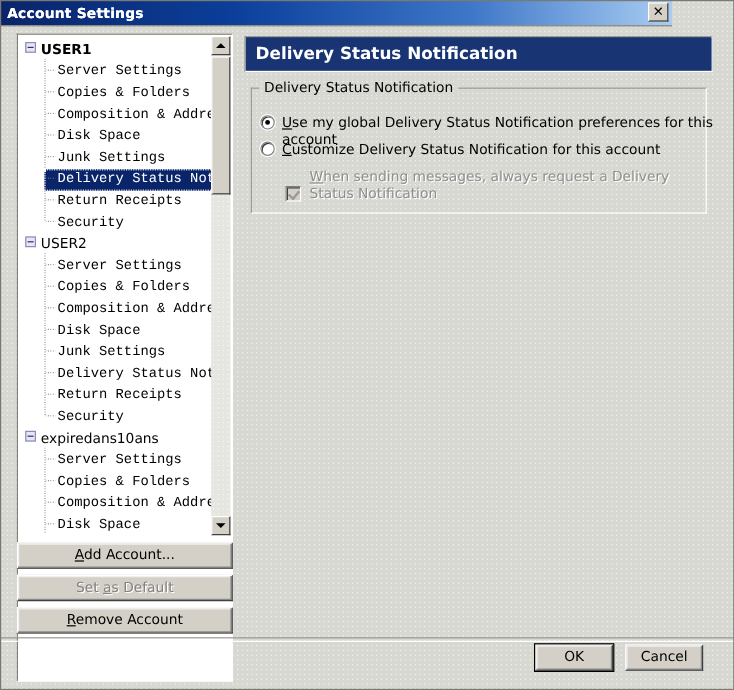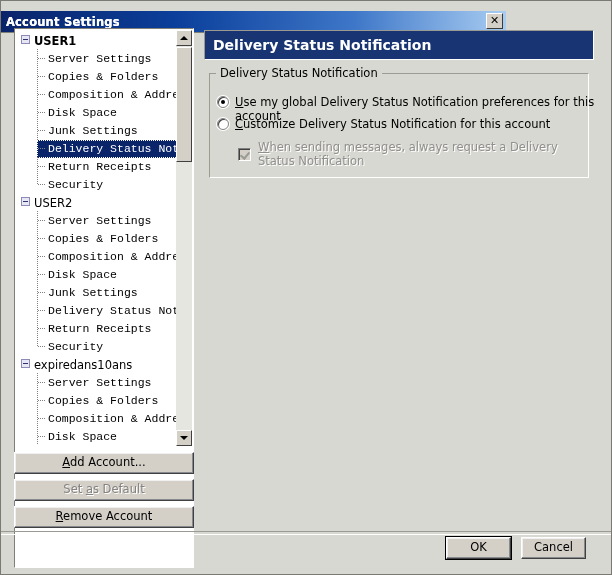--- a/index.html
+++ b/index.html
@@ -24,27 +24,26 @@
     background-image:
       radial-gradient(#ffffff 0.6px, transparent 0.7px);
     background-size: 4px 4px;
     background-position: 0 0;
   }
 
   
   #titlebar {
     position: absolute;
     left: 0; top: 0;
-    width: 506px;
+    width: 560px;
     height: 21px;
     background: linear-gradient(to right, #0a246a 0%, #0b3f9b 35%, #3e77c8 70%, #a9cdf2 100%);
     display: flex;
     align-items: center;
     border-bottom: 1px solid #7f7f76;
-    margin-top: 11px;
   }
   #titlebar .title-text {
     color: #ffffff;
     font-weight: bold;
     font-size: 11.5px;
     margin-left: 6px;
     letter-spacing: 0.2px;
     text-shadow: 0 0 0 #fff;
   }
   #close-btn {
@@ -329,21 +328,21 @@
     background: #000000;
   }
   #radio-global   { left: 217px; top: 95px; }
   #radio-custom   { left: 217px; top: 117px; }
 
   .checkbox-row {
     position: absolute;
     left: 238px;
     top: 140px;
     display: flex;
-    align-items: center;
+    align-items: flex-end;
     font-size: 11.5px;
     width: 330px;
   }
   .checkbox {
     width: 13px;
     height: 13px;
     box-sizing: border-box;
     background: #d4d0c8;
     border-top: 1px solid #808080;
     border-left: 1px solid #808080;

